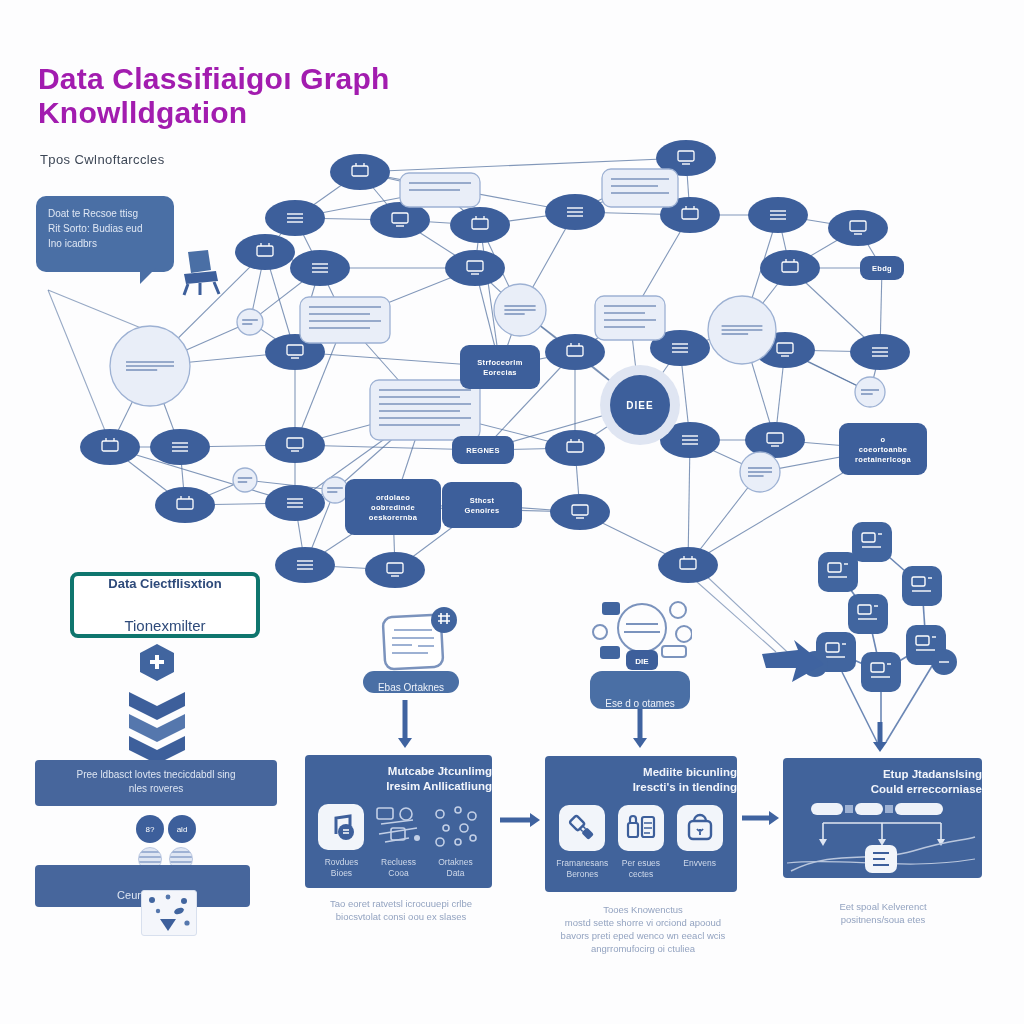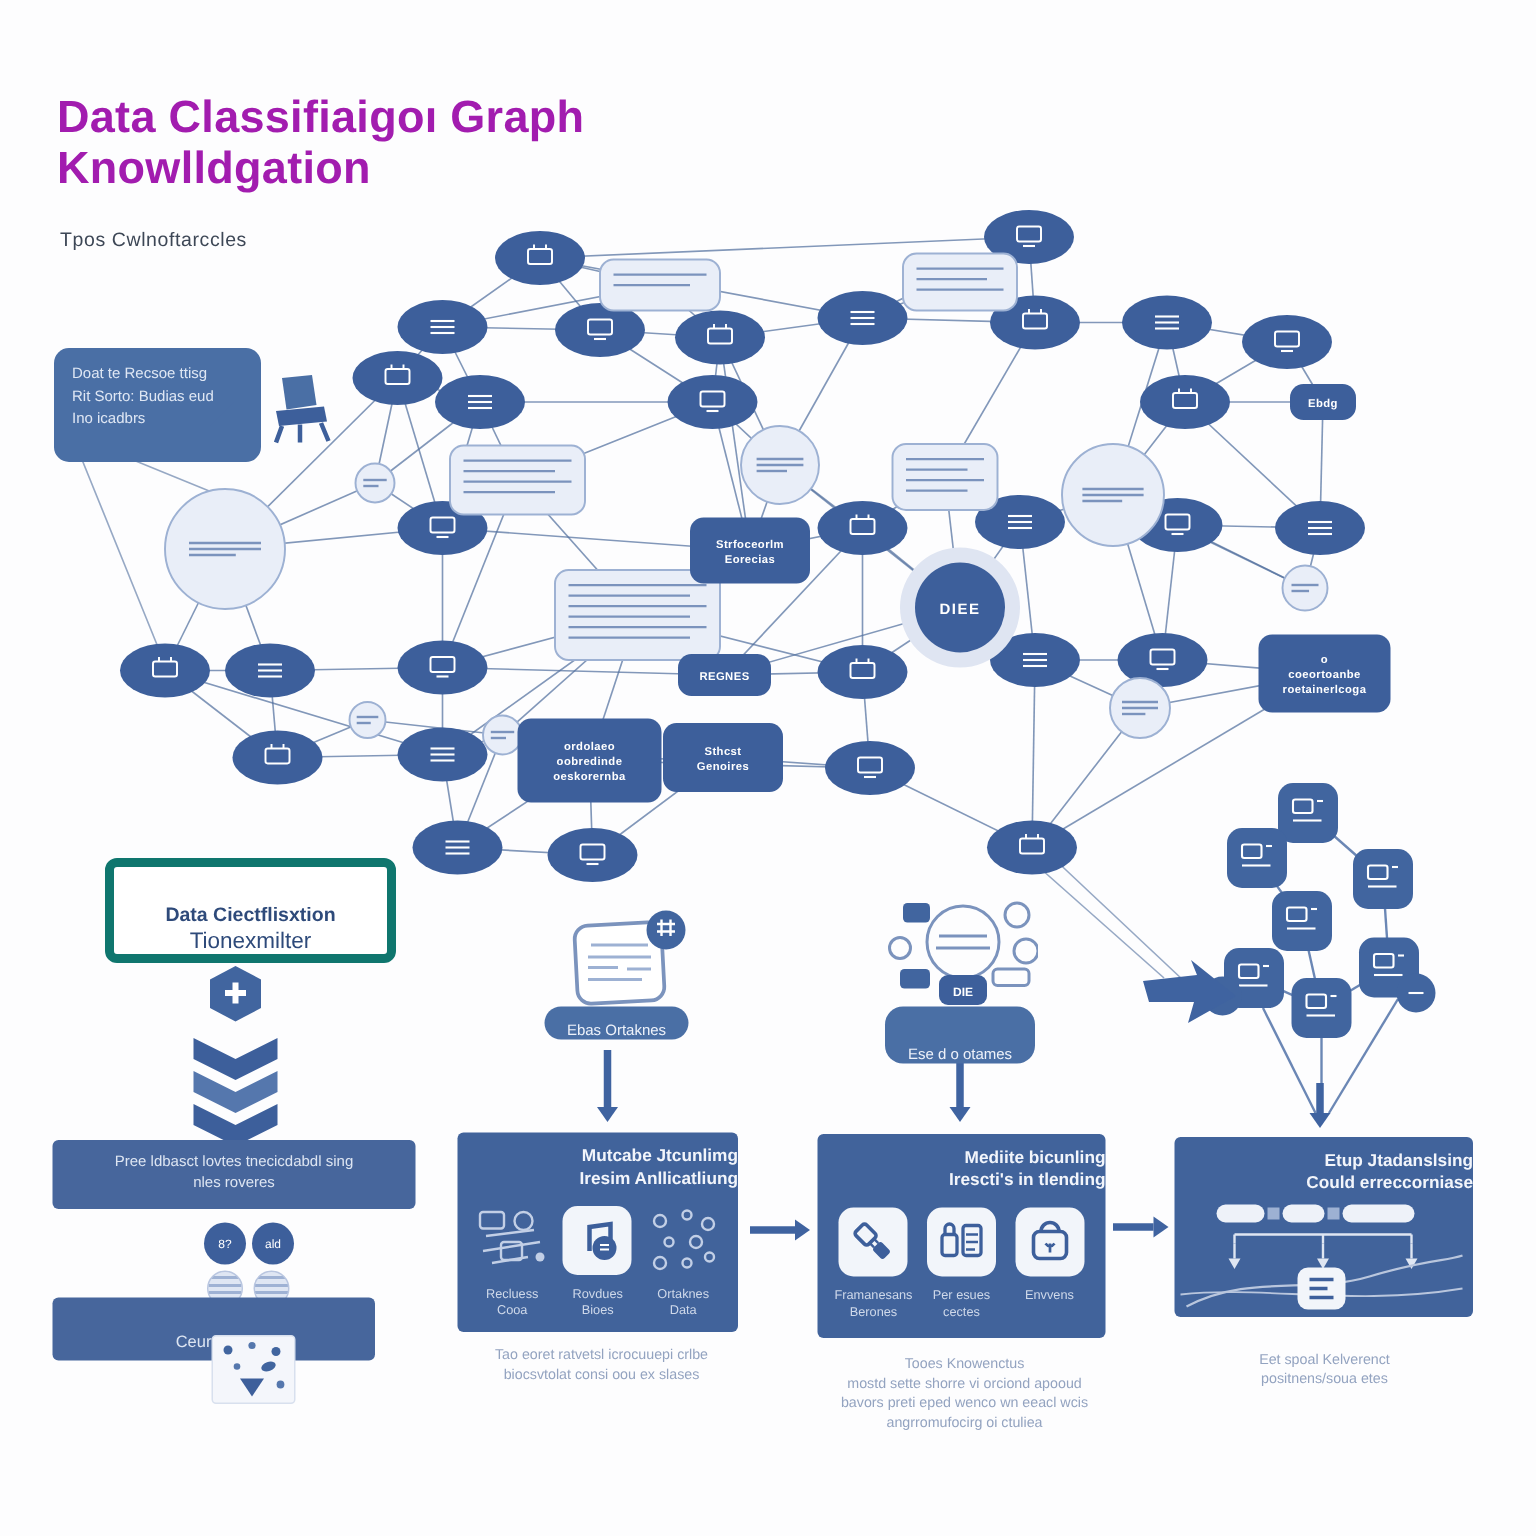--- a/index.html
+++ b/index.html
@@ -4,25 +4,25 @@
 <style>
   html,body{margin:0;padding:0;}
   body{width:1024px;height:1024px;position:relative;background:#fdfdfe;
        font-family:"Liberation Sans",sans-serif;overflow:hidden;}
   .abs{position:absolute;}
   
   .title{left:38px;top:62px;width:420px;font-size:30px;line-height:34px;font-weight:700;color:#a21caf;letter-spacing:.2px;}
   .subtitle{left:40px;top:152px;font-size:13px;color:#3d4756;letter-spacing:.4px;}
   
   .bubble{left:36px;top:196px;width:138px;height:76px;background:#4a6fa5;border-radius:10px;
-          color:#dfe7f4;font-size:10px;line-height:15px;padding:10px 12px;box-sizing:border-box;margin-top:36px;}
+          color:#dfe7f4;font-size:10px;line-height:15px;padding:10px 12px;box-sizing:border-box;}
   .bubble-tail{left:140px;top:268px;width:0;height:0;border-left:16px solid #4a6fa5;border-bottom:16px solid transparent;}
   
-  .clsbox{left:70px;top:572px;width:182px;height:58px;background:#fff;border:6px solid #0f766e;border-radius:8px;
-          display:flex;flex-direction:column;align-items:center;justify-content:flex-end;color:#2e4a7a;}
+  .clsbox{left:70px;top:572px;width:182px;height:58px;background:#fff;border:4px solid #0f766e;border-radius:8px;
+          display:flex;flex-direction:column;align-items:center;justify-content:space-between;color:#2e4a7a;}
   .clsbox .l1{font-size:13px;font-weight:700;}
   .clsbox .l2{font-size:15px;margin-top:2px;}
   
   .bar{background:#47669c;border-radius:4px;color:#dde5f2;text-align:center;}
   .bar1{left:35px;top:760px;width:242px;height:46px;font-size:10px;line-height:14px;padding-top:8px;box-sizing:border-box;}
   .bar2{left:35px;top:865px;width:215px;height:42px;font-size:11px;padding-top:24px;box-sizing:border-box;}
   .whitecard{left:141px;top:890px;width:54px;height:44px;background:#f4f6fb;border:1px solid #d8e0ee;border-radius:3px;}
   .circ{border-radius:50%;}
   .circ.dark{background:#3d5f9b;width:28px;height:28px;color:#fff;font-size:8px;display:flex;align-items:center;justify-content:center;}
   .circ.striped{width:22px;height:22px;background:repeating-linear-gradient(#dfe6f3 0 3px,#9fb2d4 3px 5px);border:1px solid #b9c6e0;}
@@ -480,42 +480,42 @@
     <span>Ese d o otames</span>
   </div>
 
 <div class="abs panel" style="left:305px;top:755px;width:187px;height:133px;">
   <div class="ptitle">
     <div>Mutcabe Jtcunlimg</div>
     <div>Iresim Anllicatliung</div>
   </div>
   <div class="items">
     <div class="item">
+      <div class="tile">
+        <svg width="34" height="34">
+            <path d="M12 24 V8 L26 6 V20" stroke="#3d5f9b" stroke-width="3" fill="none"></path>
+        <circle cx="22" cy="22" r="8" fill="#3d5f9b"></circle>
+            <path d="M19 20 H25 M19 23 H25" stroke="#fff" stroke-width="1.4"></path>
+          </svg>
+      </div>
+      <div class="ilabel"><span>Rovdues</span><br>
+        <span>Bioes</span></div>
+    </div>
+    <div class="item">
       <div>
         <svg width="50" height="46">
             <rect x="4" y="4" width="16" height="11" rx="2" fill="none" stroke="#c2cfe6" stroke-width="1.6"></rect>
         <circle cx="33" cy="10" r="6" fill="none" stroke="#c2cfe6" stroke-width="1.6"></circle>
         <path d="M8 20 L40 16 M6 30 L44 24 M12 38 L36 34" stroke="#c2cfe6" stroke-width="1.6"></path>
         <rect x="18" y="24" width="14" height="12" rx="2" fill="none" stroke="#c2cfe6" stroke-width="1.6"></rect>
         <circle cx="44" cy="34" r="3" fill="#c2cfe6"></circle>
           </svg>
       </div>
       <div class="ilabel"><span>Recluess</span><br>
         <span>Cooa</span></div>
-    </div>
-    <div class="item">
-      <div class="tile">
-        <svg width="34" height="34">
-            <path d="M12 24 V8 L26 6 V20" stroke="#3d5f9b" stroke-width="3" fill="none"></path>
-        <circle cx="22" cy="22" r="8" fill="#3d5f9b"></circle>
-            <path d="M19 20 H25 M19 23 H25" stroke="#fff" stroke-width="1.4"></path>
-          </svg>
-      </div>
-      <div class="ilabel"><span>Rovdues</span><br>
-        <span>Bioes</span></div>
     </div>
     <div class="item">
       <div>
         <svg width="50" height="46">
           <circle cx="10" cy="10" r="4" fill="none" stroke="#c2cfe6" stroke-width="1.6"></circle>
           <circle cx="28" cy="6" r="3" fill="none" stroke="#c2cfe6" stroke-width="1.6"></circle>
           <circle cx="42" cy="12" r="4" fill="none" stroke="#c2cfe6" stroke-width="1.6"></circle>
           <circle cx="16" cy="24" r="3" fill="none" stroke="#c2cfe6" stroke-width="1.6"></circle>
           <circle cx="34" cy="24" r="4" fill="none" stroke="#c2cfe6" stroke-width="1.6"></circle>
           <circle cx="10" cy="38" r="4" fill="none" stroke="#c2cfe6" stroke-width="1.6"></circle>

